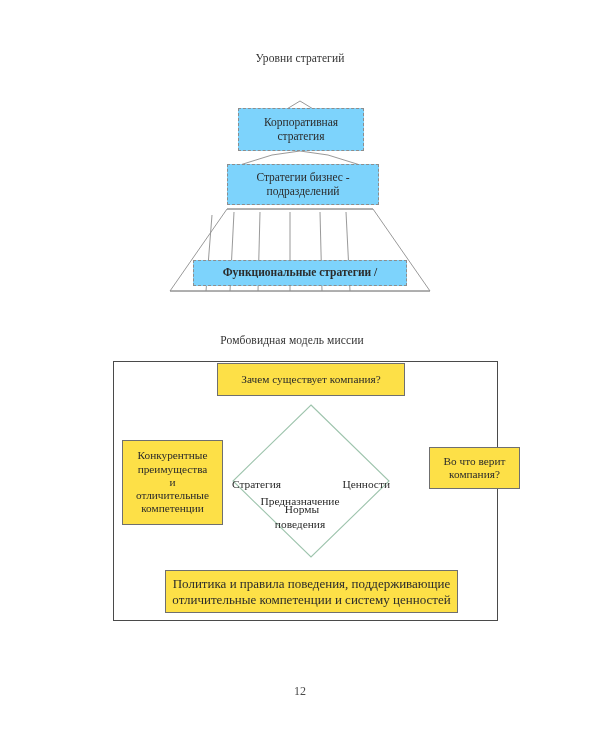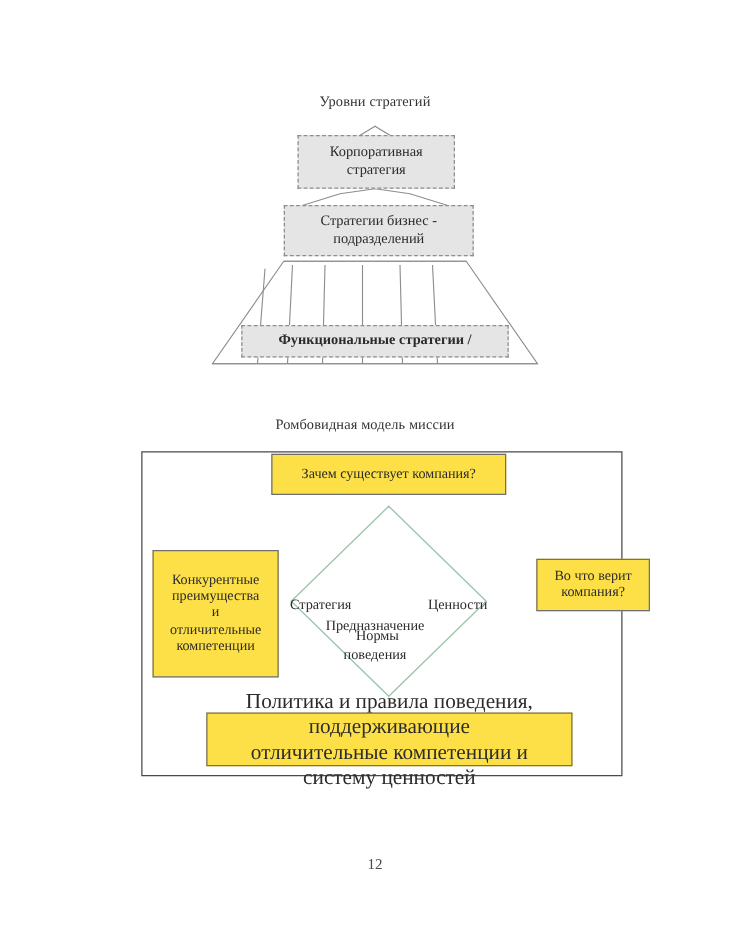--- a/index.html
+++ b/index.html
@@ -24,30 +24,30 @@
     text-align: center; line-height: 1.18;
   }
 
   
   .caption {
     font-size: 11.5px;
     letter-spacing: .1px;
     color: #333;
     white-space: nowrap;
   }
-  #caption-pyramid { left: 0; right: 0; top: 52px; text-align: center; margin-top: 24px; }
+  #caption-pyramid { left: 0; right: 0; top: 52px; text-align: center; }
   #caption-diamond { left: 0; right: 16px; top: 334px; text-align: center; }
 
   
   #pyramid-figure { left: 150px; top: 95px; width: 300px; height: 205px; }
   #pyramid-figure svg { display: block; width: 300px; height: 205px; }
 
   .dashbox {
     border: 1px dashed #8d8d8d;
-    background: #e5e5e5;
+    background: #7dd3fc;
     font-size: 11.5px;
     color: #2b2b2b;
     padding: 2px 4px;
   }
 
   #box-corporate   { left: 238px; top: 108px; width: 126px; height: 43px; }
   #box-business    { left: 227px; top: 164px; width: 152px; height: 41px; }
   #box-functional  { left: 193px; top: 260px; width: 214px; height: 26px; font-weight: bold; }
 
   
@@ -60,23 +60,23 @@
 
   .solidbox {
     border: 1px solid #6f6f6f;
     background: #fde047;
     font-size: 11.3px;
     color: #2b2b2b;
     padding: 2px 5px;
   }
 
   #box-why        { left: 217px; top: 363px; width: 188px; height: 33px; }
-  #box-advantages { left: 122px; top: 440px; width: 101px; height: 102px; }
+  #box-advantages { left: 122px; top: 440px; width: 101px; height: 85px; }
   #box-believes   { left: 405px; top: 447px; width: 91px; height: 42px; margin-left: 24px; }
-  #box-policy     { left: 165px; top: 570px; width: 293px; height: 43px; font-size: 17px; }
+  #box-policy     { left: 165px; top: 570px; width: 293px; height: 43px; font-size: 13px; }
 
   
   #diamond-shape { left: 230px; top: 402px; width: 162px; height: 158px; }
   #diamond-shape svg { display: block; width: 162px; height: 158px; }
 
   .diamond-label {
     font-size: 11.4px;
     color: #2b2b2b;
     white-space: nowrap;
   }

